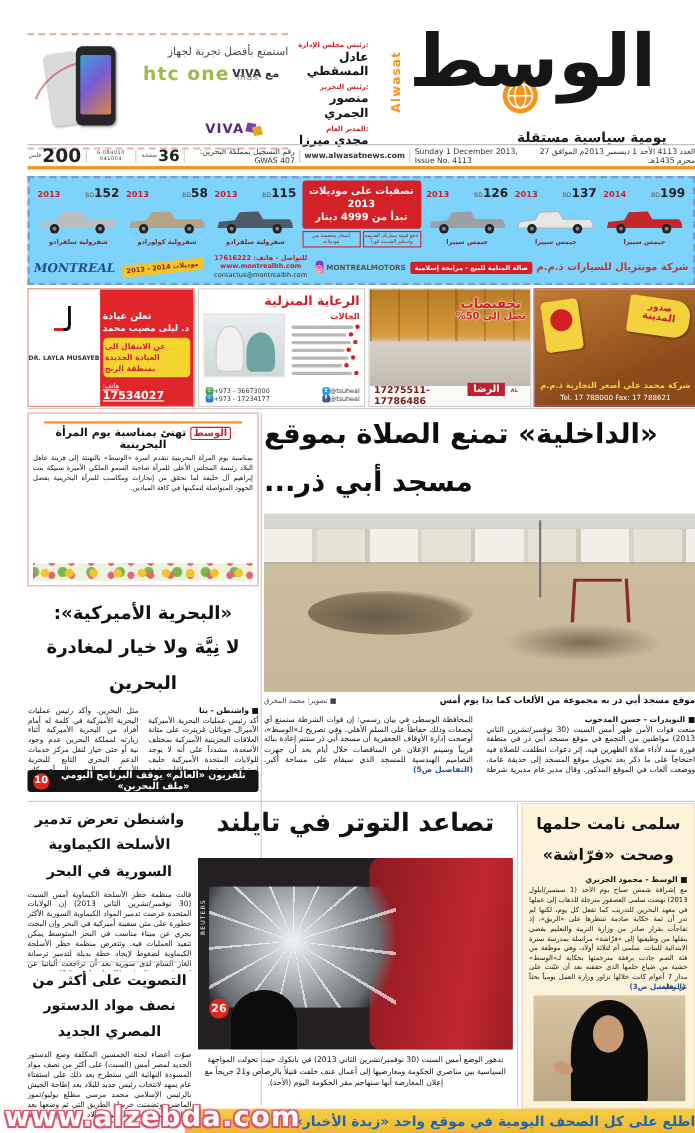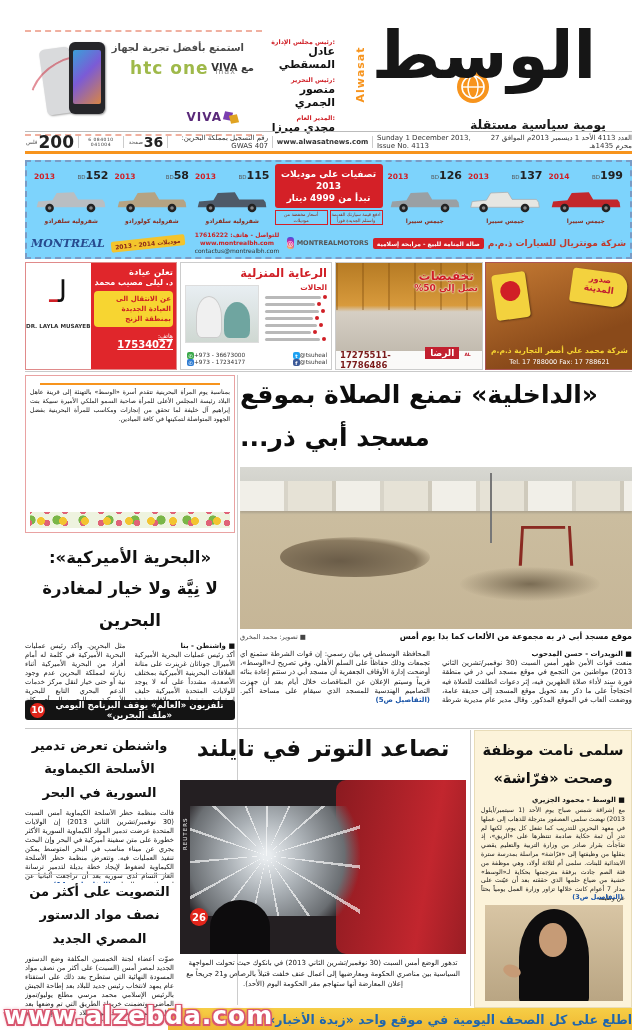--- a/index.html
+++ b/index.html
@@ -11,21 +11,21 @@
   .pbadge{display:inline-flex;width:14px;height:14px;border-radius:50%;background:#e1251b;color:#fff;
           font-size:9px;font-weight:bold;align-items:center;justify-content:center;flex:0 0 auto;}
   .blue-ref{color:#1c56a8;font-weight:bold;}
   .tiny{font-size:6.8px;line-height:1.32;text-align:justify;}
   
   #htc-ad{left:25px;top:30px;width:237px;height:102px;border-top:2px dashed #f0b0a0;border-bottom:2px dashed #f0b0a0;}
   .phone{position:absolute;left:44px;top:10px;width:36px;height:72px;background:#26262a;border-radius:6px;box-shadow:1px 1px 2px #999;}
   .phone .screen{position:absolute;left:4px;top:8px;right:4px;bottom:10px;background:linear-gradient(135deg,#3aa0d8,#7b5bd6 45%,#d88544);border-radius:2px;}
   .phone2{position:absolute;left:18px;top:16px;width:30px;height:66px;background:#d9dadc;border-radius:5px;transform:rotate(-8deg);box-shadow:1px 1px 2px #aaa;}
   .swoosh{position:absolute;left:2px;top:26px;width:88px;height:66px;border:2px solid #cc3344;border-radius:50%;border-color:#cc3344 transparent transparent transparent;transform:rotate(-30deg);opacity:.55;}
-  .htc-line1{position:absolute;right:18px;top:10px;font-size:10px;font-weight:bold;color:#4a4a4a;}
+  .htc-line1{position:absolute;right:0;top:10px;font-size:10px;font-weight:normal;color:#4a4a4a;}
   .htc-brand{position:absolute;right:26px;top:26px;font-size:17px;font-weight:bold;color:#9fb94a;letter-spacing:1px;}
   .htc-suffix{font-size:8px;color:#888;font-weight:normal;}
   .htc-viva-line{position:absolute;right:8px;top:30px;font-size:10px;font-weight:bold;color:#333;}
   .viva{position:absolute;right:40px;bottom:10px;font-size:12px;font-weight:bold;color:#5a2a7a;letter-spacing:1px;}
   .bfly{position:absolute;right:24px;bottom:8px;width:14px;height:14px;}
   .bfly i{position:absolute;width:8px;height:8px;}
   .bfly .w1{left:0;top:0;background:#7a3fb0;transform:skew(-15deg,10deg);}
   .bfly .w2{left:6px;top:3px;background:#e0a322;transform:skew(15deg,-10deg);}
   #staff{left:263px;top:38px;width:72px;text-align:right;}
   .staff-role{font-size:6.3px;color:#d01f26;font-weight:bold;}
@@ -59,21 +59,21 @@
   .mont-logo{font-size:11px;font-weight:bold;font-style:italic;color:#274b8f;font-family:"DejaVu Serif",serif;}
   .mont-badge{background:#f3c42c;color:#8a2a1a;font-size:6px;font-weight:bold;padding:2px 4px;transform:rotate(-6deg);border-radius:2px;margin:0 6px;white-space:nowrap;}
   .car-contact{color:#333;line-height:1.3;text-align:center;}
   .car-contact b{color:#c22;}
   .ig{width:12px;height:12px;border-radius:3px;background:radial-gradient(circle at 30% 110%,#fd5,#d6249f 60%,#285AEB 100%);color:#fff;font-size:8px;display:flex;align-items:center;justify-content:center;margin:0 3px;}
   .sale-chip{background:#d42027;color:#fff;font-size:6px;font-weight:bold;padding:2px 4px;border-radius:2px;margin:0 4px;white-space:nowrap;}
   .car-company{color:#c0392b;font-size:9px;font-weight:bold;white-space:nowrap;margin-right:2px;}
   
   .adbox{position:absolute;top:262px;height:106px;border:1px solid #ccc;background:#fff;overflow:hidden;}
   #ad-clinic{left:25px;width:150px;border-color:#e08a8a;}
-  .clinic-right{position:absolute;right:0;top:0;width:57%;height:100%;background:#e0262b;color:#fff;text-align:right;padding:4px 3px;box-sizing:border-box;}
+  .clinic-right{position:absolute;right:0;top:0;width:57%;height:100%;background:#e0262b;color:#fff;text-align:left;padding:20px 3px;box-sizing:border-box;}
   .clinic-announce{font-size:8.5px;font-weight:bold;}
   .clinic-doctor{font-size:8px;font-weight:bold;margin-top:1px;}
   .clinic-move{background:#f7d531;color:#c22;border-radius:4px;font-size:7px;font-weight:bold;margin-top:4px;padding:3px 2px;line-height:1.45;}
   .clinic-phone{margin-top:5px;font-size:10px;font-weight:bold;text-decoration:underline;}
   .clinic-phone small{font-size:6px;display:block;font-weight:normal;}
   .clinic-left{position:absolute;left:0;top:0;width:43%;height:100%;text-align:center;}
   .callig{font-size:30px;color:#111;line-height:1;margin-top:14px;font-family:"DejaVu Serif",serif;}
   .callig span{color:#d01f26;}
   .clinic-en{font-size:5.6px;font-weight:bold;color:#333;margin-top:16px;}
   #ad-homecare{left:180px;width:150px;}
@@ -417,20 +417,24 @@
 
   <div class="hr" style="left:25px;top:371px;width:607px;height:1px;"></div>
   <div class="abs rtl" id="lead">
     <div class="lead-line">«الداخلية» تمنع الصلاة بموقع مسجد أبي ذر...</div>
     <div class="lead-line">و«الجعفرية» تنفي تحويله لحديقة وتتعهد ببنائه</div>
   </div>
   <div class="vline" style="left:237px;top:375px;height:630px;"></div>
 
   <div class="abs rtl" id="first-lady">
     <div class="fl-div"></div>
+    <div class="fl-sub">
+      <span class="brand">الوسط</span>
+      <span>تهنئ بمناسبة يوم المرأة البحرينية</span>
+    </div>
     <div class="fl-body">بمناسبة يوم المرأة البحرينية تتقدم أسرة «الوسط» بالتهنئة إلى قرينة عاهل البلاد رئيسة المجلس الأعلى للمرأة صاحبة السمو الملكي الأميرة سبيكة بنت إبراهيم آل خليفة لما تحقق من إنجازات ومكاسب للمرأة البحرينية بفضل الجهود المتواصلة لتمكينها في كافة الميادين.</div>
     <div class="flowers"></div>
   </div>
 
   <div class="abs rtl" id="navy">
     <div class="navy-h">«البحرية الأميركية»:</div>
     <div class="navy-h">لا نِيَّة ولا خيار لمغادرة البحرين</div>
     <div class="navy-cols tiny">
       <div class="byline">■ واشنطن - بنا</div>
       <span>أكد رئيس عمليات البحرية الأميركية الأميرال جوناثان غرينرت على متانة العلاقات البحرينية الأميركية بمختلف الأصعدة، مشدداً على أنه لا يوجد للولايات المتحدة الأميركية حليف استراتيجي ترتبط معه بعلاقات وثيقة مثل البحرين.</span>
@@ -488,21 +492,21 @@
     <div class="glass"></div>
     <div class="cracks"></div>
     <div class="figure"></div>
     <div class="reuters">REUTERS</div>
     <span class="pbadge" id="thai-badge">26</span>
   </div>
   <div class="abs rtl" id="thai-cap">تدهور الوضع أمس السبت (30 نوفمبر/تشرين الثاني 2013) في بانكوك حيث تحولت المواجهة السياسية بين مناصري الحكومة ومعارضيها إلى أعمال عنف خلفت قتيلاً بالرصاص و21 جريحاً مع إعلان المعارضة أنها ستهاجم مقر الحكومة اليوم (الأحد).</div>
   <div class="vline" style="left:470px;top:730px;height:276px;"></div>
 
   <div class="abs rtl" id="salma">
-    <div class="salma-h">سلمى نامت موظفة</div>
+    <div class="salma-h">سلمى نامت حلمها</div>
     <div class="salma-h">وصحت «فرّاشة»</div>
     <div class="salma-by">■ الوسط - محمود الجزيري</div>
     <div class="salma-b">
       <span>مع إشراقة شمس صباح يوم الأحد (1 سبتمبر/أيلول 2013) نهضت سلمى العصفور مترجلة للذهاب إلى عملها في معهد البحرين للتدريب كما تفعل كل يوم، لكنها لم تدرِ أن ثمة حكاية صادمة تنتظرها على «الريق»، إذ تفاجأت بقرار صادر من وزارة التربية والتعليم يقضي بنقلها من وظيفتها إلى «فرّاشة» مراسلة بمدرسة سترة الابتدائية للبنات.</span>
       <span>سلمى أم لثلاثة أولاد، وهي موظفة من فئة الصم جادت برفقة مترجمتها بحكاية لـ«الوسط» خشية من ضياع حلمها الذي حققته بعد أن عيّنت على مدار 7 أعوام كانت خلالها تزاور وزارة العمل يومياً بحثاً عن وظيفة</span>
     </div>
     <div class="salma-ref blue-ref">(التفاصيل ص3)</div>
     <div class="salma-photo">
       <div class="hijab"></div>
       <div class="face"></div>

